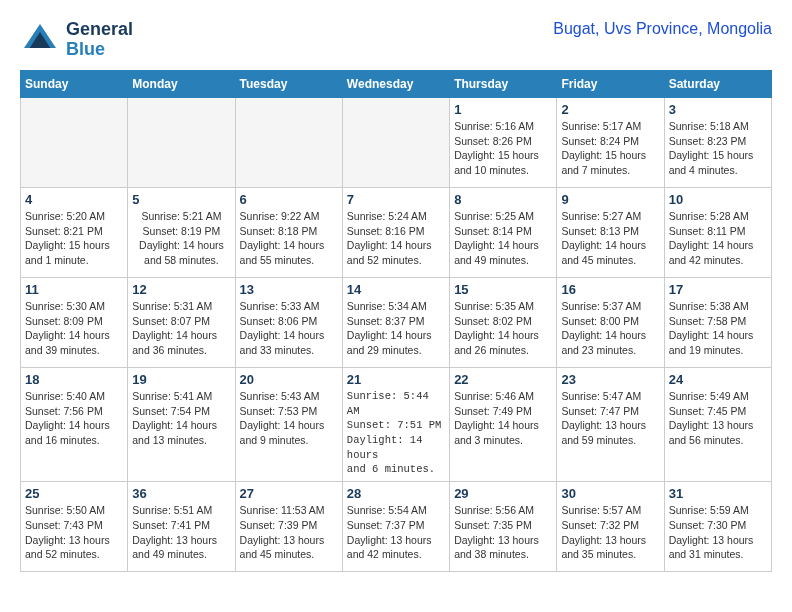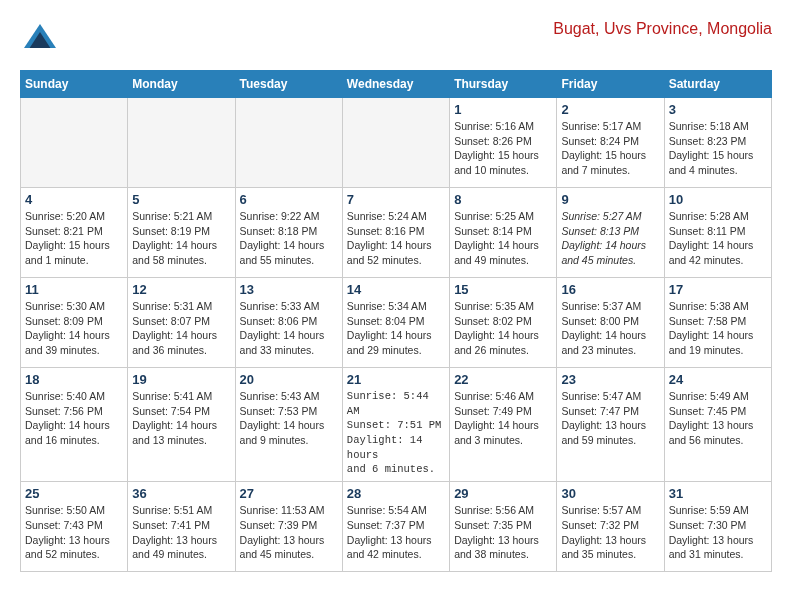--- a/index.html
+++ b/index.html
@@ -34,21 +34,21 @@
     .title-section {
       text-align: right;
     }
     .main-title {
       font-size: 36px;
       font-weight: bold;
       color: #1a3a5c;
     }
     .subtitle {
       font-size: 16px;
-      color: #b91c1c;
+      color: #1d4ed8;
     }
     .calendar {
       width: 100%;
       border-collapse: collapse;
       font-size: 11px;
       margin-top: 8px;
     }
     .calendar th {
       background: #2980b9;
       color: #fff;
@@ -83,20 +83,24 @@
   </style>
 </head>
 <body>
 
 <div class="header">
   <div class="logo">
     <svg class="logo-icon" viewBox="0 0 50 50">
       <polygon points="25,5 45,35 5,35" fill="#2980b9"></polygon>
       <polygon points="25,15 38,35 12,35" fill="#1a3a5c"></polygon>
     </svg>
+    <div class="logo-text">
+      <div>General</div>
+      <div style="color:#2980b9">Blue</div>
+    </div>
   </div>
   <div class="title-section">
     <div class="subtitle">Bugat, Uvs Province, Mongolia</div>
   </div>
 </div>
 
 <table class="calendar">
   <thead>
     <tr>
     <th>Sunday</th>
@@ -139,21 +143,21 @@
       <tr>
         <td>
           <div class="day-num">4</div>
           <div class="day-info" style="white-space: pre-line;">Sunrise: 5:20 AM
 Sunset: 8:21 PM
 Daylight: 15 hours
 and 1 minute.</div>
         </td>
         <td>
           <div class="day-num">5</div>
-          <div class="day-info" style="white-space: pre-line;">Sunrise: 5:21 AM
+          <div class="day-info" style="white-space: pre-line; text-align: center;">Sunrise: 5:21 AM
 Sunset: 8:19 PM
 Daylight: 14 hours
 and 58 minutes.</div>
         </td>
         <td>
           <div class="day-num">6</div>
           <div class="day-info" style="white-space: pre-line;">Sunrise: 9:22 AM
 Sunset: 8:18 PM
 Daylight: 14 hours
 and 55 minutes.</div>
@@ -167,21 +171,21 @@
         </td>
         <td>
           <div class="day-num">8</div>
           <div class="day-info" style="white-space: pre-line;">Sunrise: 5:25 AM
 Sunset: 8:14 PM
 Daylight: 14 hours
 and 49 minutes.</div>
         </td>
         <td>
           <div class="day-num">9</div>
-          <div class="day-info" style="white-space: pre-line; font-style: italic;">Sunrise: 5:27 AM
+          <div class="day-info" style="white-space: pre-line;">Sunrise: 5:27 AM
 Sunset: 8:13 PM
 Daylight: 14 hours
 and 45 minutes.</div>
         </td>
         <td>
           <div class="day-num">10</div>
           <div class="day-info" style="white-space: pre-line;">Sunrise: 5:28 AM
 Sunset: 8:11 PM
 Daylight: 14 hours
 and 42 minutes.</div>
@@ -205,21 +209,21 @@
         <td>
           <div class="day-num">13</div>
           <div class="day-info" style="white-space: pre-line;">Sunrise: 5:33 AM
 Sunset: 8:06 PM
 Daylight: 14 hours
 and 33 minutes.</div>
         </td>
         <td>
           <div class="day-num">14</div>
           <div class="day-info" style="white-space: pre-line;">Sunrise: 5:34 AM
-Sunset: 8:04 PM
+Sunset: 8:37 PM
 Daylight: 14 hours
 and 29 minutes.</div>
         </td>
         <td>
           <div class="day-num">15</div>
           <div class="day-info" style="white-space: pre-line;">Sunrise: 5:35 AM
 Sunset: 8:02 PM
 Daylight: 14 hours
 and 26 minutes.</div>
         </td>

